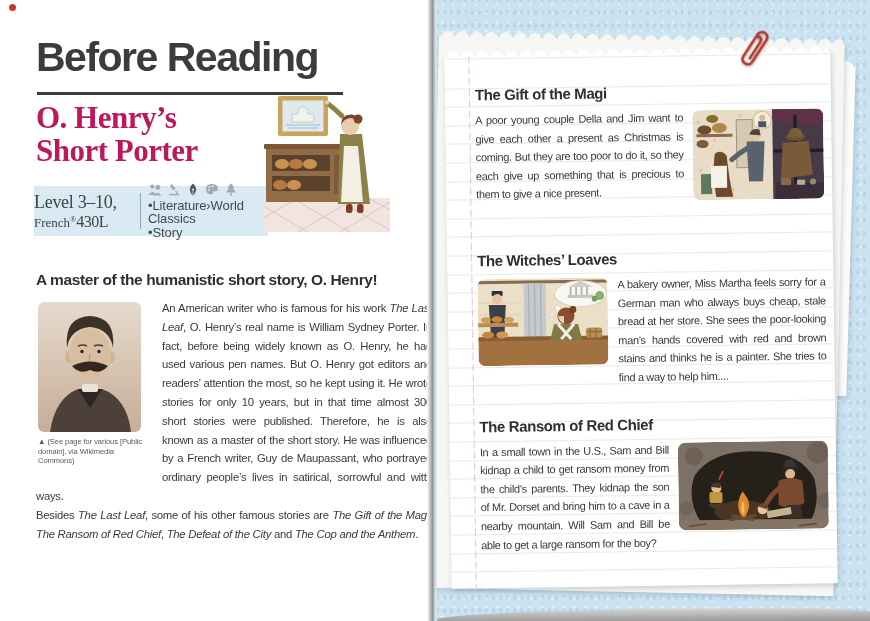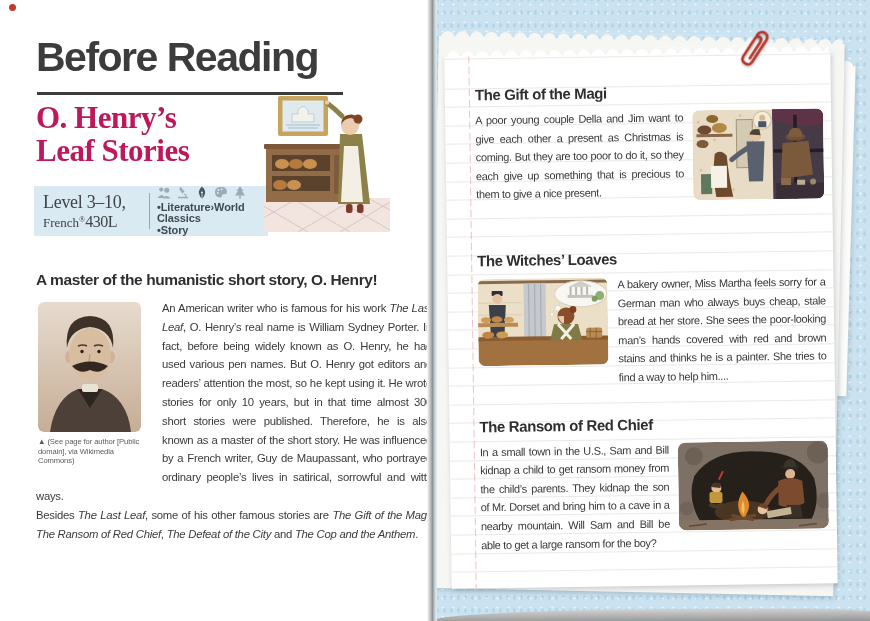--- a/index.html
+++ b/index.html
@@ -14,31 +14,31 @@
   .corner-dot{position:absolute;left:9px;top:4px;width:7px;height:7px;border-radius:50%;background:#c43a2a;}
   .br-title{
     position:absolute;left:36px;top:34px;margin:0;
     font-size:41px;font-weight:bold;color:#3c3c3c;letter-spacing:-1.5px;white-space:nowrap;
   }
   .title-underline{position:absolute;left:37px;top:92px;width:306px;height:2.5px;background:#3c3c3c;}
   .bk-subtitle{position:absolute;left:36px;top:101px;margin:0;font-family:"Liberation Serif","DejaVu Serif",serif;
     font-weight:bold;color:#be185d;font-size:31px;line-height:33px;letter-spacing:-0.5px;}
   .bk-subtitle span{display:block;}
   .level-box{position:absolute;left:34px;top:186px;width:234px;height:50px;background:#d9eaf3;display:flex;align-items:center;}
-  .level-left{width:104px;padding-left:9px;font-family:"Liberation Serif","DejaVu Serif",serif;color:#3e4347;line-height:1;}
+  .level-left{width:104px;font-family:"Liberation Serif","DejaVu Serif",serif;color:#3e4347;line-height:1;}
   .level-line1{font-size:18px;margin-bottom:3px;letter-spacing:-0.3px;}
   .level-line2{font-size:13px;}
   .level-line2 .reg{font-size:8px;vertical-align:super;}
   .level-line2 .lexval{font-size:16px;letter-spacing:-0.5px;text-align:right;}
   .level-divider{width:1px;height:36px;background:#90a7b6;margin:0 7px 0 2px;}
   .level-right{flex:1;line-height:1;}
   .level-icons{display:flex;gap:5px;align-items:flex-end;margin-bottom:3px;}
   .lvl-icon svg{fill:#9bacb3;display:block;}
   .lvl-icon.hl svg{fill:#4a555c;}
-  .level-tag{font-size:11px;color:#3f4a50;font-weight:bold;letter-spacing:-0.1px;margin-top:1.5px;}
+  .level-tag{font-size:13px;color:#3f4a50;font-weight:normal;letter-spacing:-0.1px;margin-top:1.5px;}
   .hero-illo{position:absolute;left:264px;top:92px;width:126px;height:140px;}
   .section-heading{position:absolute;left:36px;top:271px;margin:0;font-size:15.5px;font-weight:bold;
     color:#2f2f2f;letter-spacing:-0.4px;white-space:nowrap;}
   .intro{position:absolute;left:36px;top:299px;width:396px;font-size:11.3px;line-height:18.8px;
     color:#3a3a3a;text-align:justify;letter-spacing:-0.25px;}
   .intro p{margin:0;}
   .intro i{font-style:italic;}
   .portrait-float{float:left;width:114px;margin:3px 10px 14px 2px;}
   .portrait-photo{width:103px;height:130px;border-radius:6px;overflow:hidden;display:block;}
   .portrait-caption{font-size:7.6px;line-height:9.6px;color:#5a5a5a;margin-top:5px;letter-spacing:-0.1px;text-align:left;}
@@ -86,21 +86,21 @@
 <div>
 
   <section class="left-page">
     <span class="corner-dot"></span>
 
     <h1 class="br-title">Before Reading</h1>
     <div class="title-underline"></div>
 
     <h2 class="bk-subtitle">
       <span>O. Henry’s</span>
-      <span>Leaf Stories</span>
+      <span>Short Porter</span>
     </h2>
 
     <div class="level-box">
       <div class="level-left">
         <div class="level-line1">Level 3–10,</div>
         <div class="level-line2"><span>French</span><span class="reg">®</span><span class="lexval">430L</span></div>
       </div>
       <div class="level-divider"></div>
       <div class="level-right">
         <div class="level-icons">
@@ -201,21 +201,21 @@
             <ellipse cx="52" cy="52" rx="21" ry="26" fill="#d9bda1"></ellipse>
             <path d="M29 46 Q26 15 52 14 Q78 15 75 46 Q72 27 52 25 Q32 27 29 46 Z" fill="#3d3128"></path>
             <path d="M40 44 Q45 42 49 44 M56 44 Q60 42 65 44" stroke="#4a3a2c" stroke-width="1.6" fill="none"></path>
             <circle cx="44" cy="49.5" r="1.7" fill="#2a211b"></circle>
               <circle cx="61" cy="49.5" r="1.7" fill="#2a211b"></circle>
             <path d="M52 52 L51 60" stroke="#bb9d82" stroke-width="1.4" fill="none"></path>
             <path d="M34 64 Q52 55 70 64 Q62 73 52 68 Q42 73 34 64 Z" fill="#33281f"></path>
           </svg>
         </span>
         <figcaption class="portrait-caption">
-          <span>▲ (See page for author [Public</span><br>
+          <span>▲ (See page for various [Public</span><br>
           <span>domain], via Wikimedia Commons)</span>
         </figcaption>
       </figure>
       <p><span>An American writer who is famous for his work </span><i>The Last Leaf</i><span>, O. Henry’s real name is William Sydney Porter. In fact, before being widely known as O. Henry, he had used various pen names. But O. Henry got editors and readers’ attention the most, so he kept using it. He wrote stories for only 10 years, but in that time almost 300 short stories were published. Therefore, he is also known as a master of the short story. He was influenced by a French writer, Guy de Maupassant, who portrayed ordinary people’s lives in satirical, sorrowful and witty ways.</span></p>
       <p><span>Besides </span><i>The Last Leaf</i><span>, some of his other famous stories are </span><i>The Gift of the Magi</i><span>, </span><i>The Ransom of Red Chief</i><span>, </span><i>The Defeat of the City</i><span> and </span><i>The Cop and the Anthem</i><span>.</span></p>
     </div>
   </section>
 
   <div class="gutter"></div>
 

